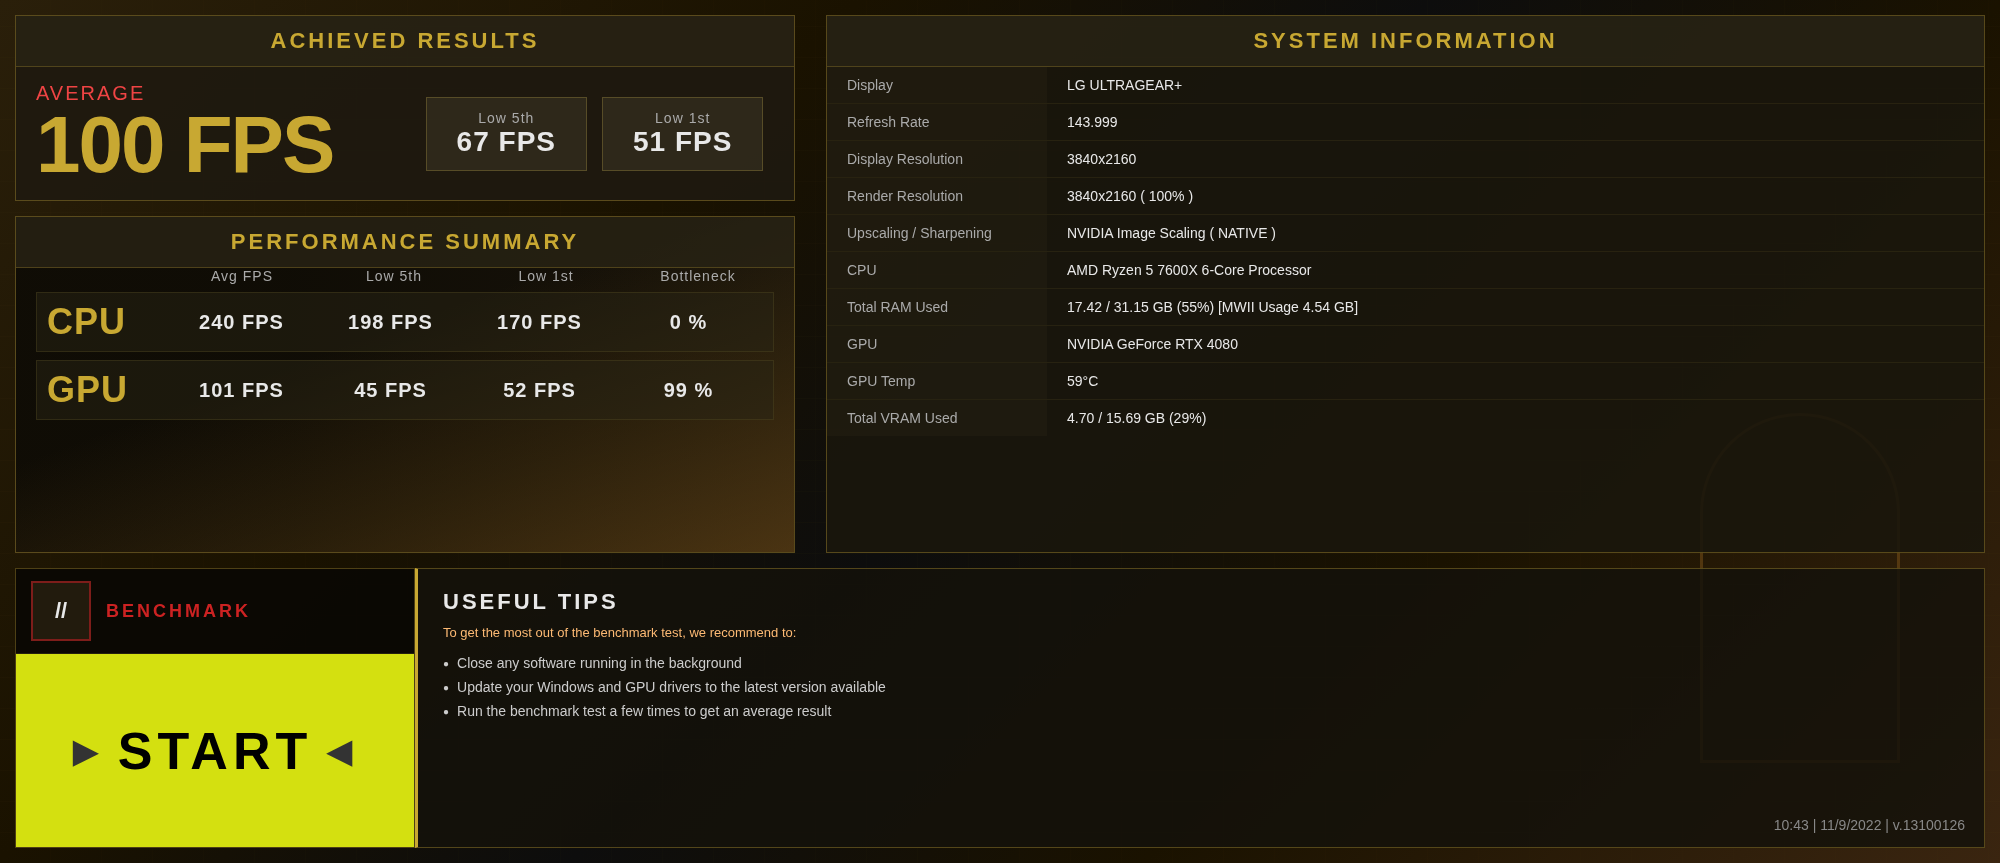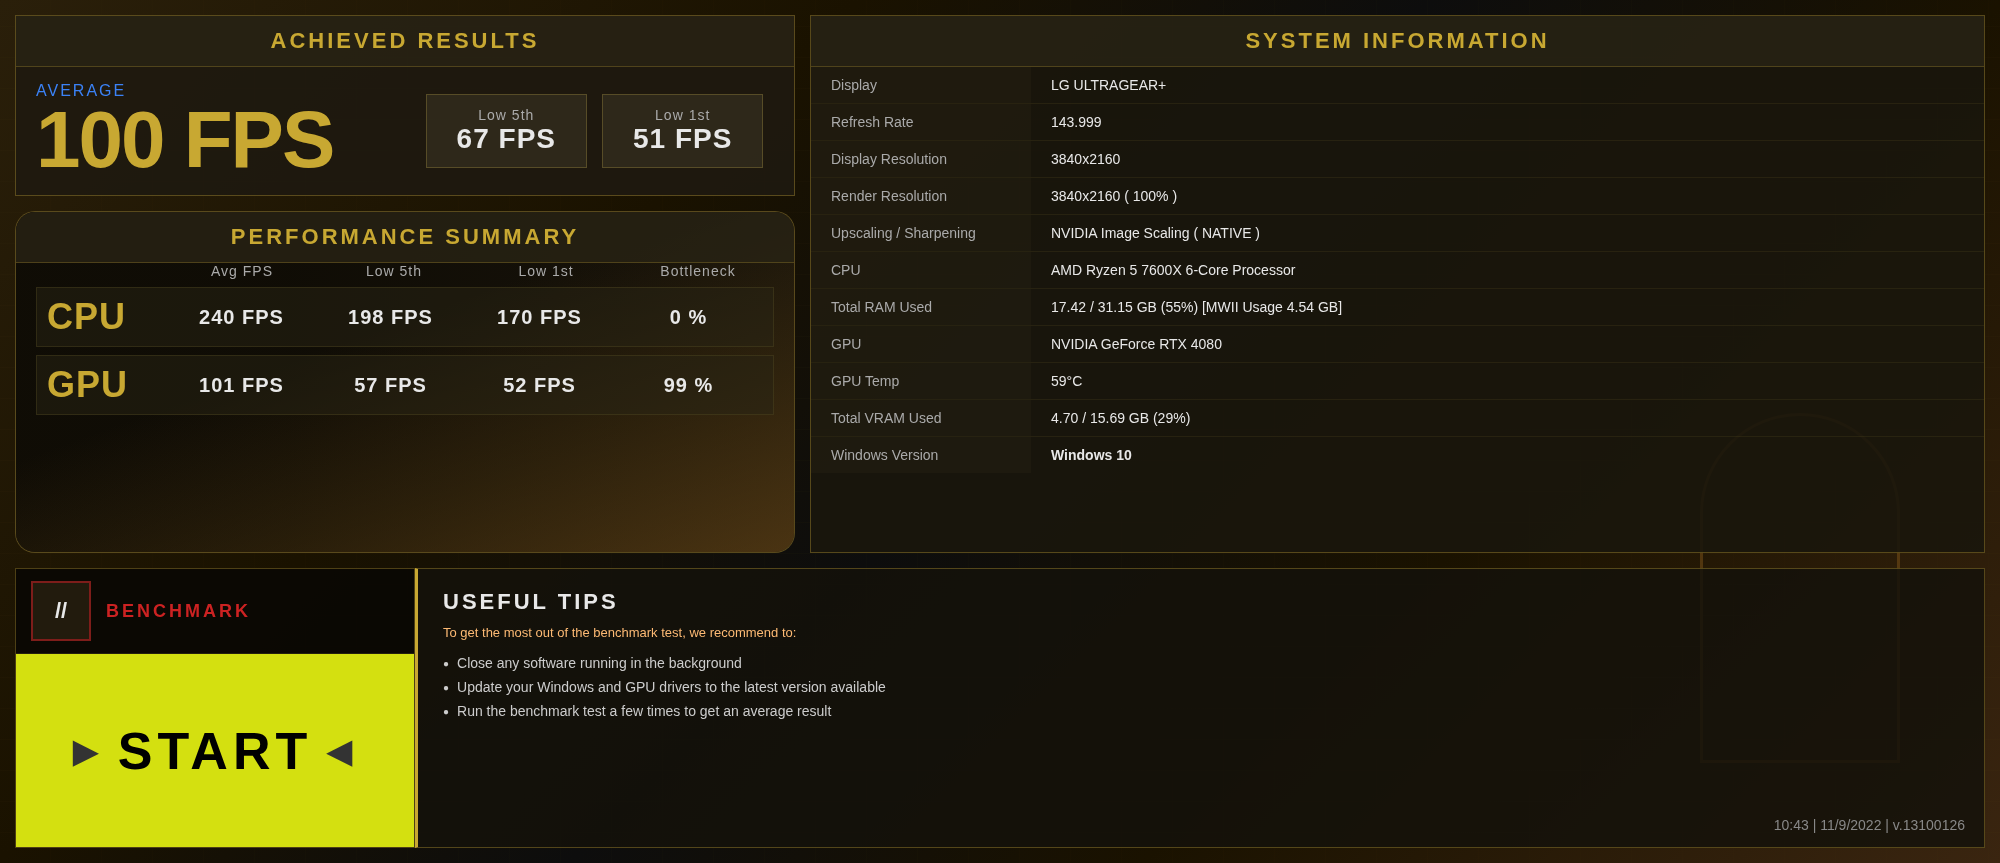--- a/index.html
+++ b/index.html
@@ -79,22 +79,22 @@
     }
 
     .average-section {
       display: flex;
       flex-direction: column;
       align-items: flex-start;
       flex: 1;
     }
 
     .average-label {
-      color: #3b82f6;
-      font-size: 16px;
+      color: #ef4444;
+      font-size: 20px;
       letter-spacing: 2px;
       text-transform: uppercase;
     }
 
     .average-fps {
       color: #c8a832;
       font-size: 80px;
       font-weight: bold;
       line-height: 1;
       letter-spacing: -2px;
@@ -172,20 +172,21 @@
       letter-spacing: 1px;
     }
 
     
     .right-panel {
       flex: 1;
       background: rgba(25, 22, 12, 0.9);
       border: 1px solid rgba(180, 150, 50, 0.4);
       display: flex;
       flex-direction: column;
+      margin-left: 16px;
     }
 
     .right-panel .panel-header {
       background: rgba(40, 35, 20, 0.8);
     }
 
     .sysinfo-row {
       display: grid;
       grid-template-columns: 220px 1fr;
       border-bottom: 1px solid rgba(100, 90, 40, 0.2);
@@ -253,21 +254,21 @@
               <div class="fps-box-value">67 FPS</div>
             </div>
             <div class="fps-box">
               <div class="fps-box-label">Low 1st</div>
               <div class="fps-box-value">51 FPS</div>
             </div>
           </div>
         </div>
       </div>
 
-      <div class="perf-summary panel" style="flex:1; overflow:hidden; position:relative;border-radius:20px;">
+      <div class="perf-summary panel" style="flex:1; overflow:hidden; position:relative;">
 
         <div style="position:absolute; inset:0; background: linear-gradient(90deg, rgba(15,12,5,0.97) 35%, rgba(15,12,5,0.4) 100%); z-index:0;"></div>
         <div style="position:absolute; inset:0; background: linear-gradient(160deg, transparent 40%, rgba(100,70,20,0.3) 70%, rgba(150,100,30,0.4) 100%); z-index:0;"></div>
 
         <div class="panel-header" style="position:relative; z-index:1;">
           <span class="panel-title">PERFORMANCE SUMMARY</span>
         </div>
 
         <div style="padding: 0 20px; position:relative; z-index:1;">
 
@@ -283,21 +284,21 @@
             <div class="perf-row-label">CPU</div>
             <div class="perf-cell">240 FPS</div>
             <div class="perf-cell">198 FPS</div>
             <div class="perf-cell">170 FPS</div>
             <div class="perf-cell">0 %</div>
           </div>
 
           <div class="perf-row">
             <div class="perf-row-label">GPU</div>
             <div class="perf-cell">101 FPS</div>
-            <div class="perf-cell">57 FPS</div>
+            <div class="perf-cell">45 FPS</div>
             <div class="perf-cell">52 FPS</div>
             <div class="perf-cell">99 %</div>
           </div>
         </div>
       </div>
 
     </div>
 
     <div class="right-panel">
       <div class="panel-header">
@@ -350,24 +351,20 @@
         <div class="sysinfo-row">
           <div class="sysinfo-key">GPU Temp</div>
           <div class="sysinfo-val">59°C</div>
         </div>
 
         <div class="sysinfo-row">
           <div class="sysinfo-key">Total VRAM Used</div>
           <div class="sysinfo-val">4.70 / 15.69 GB (29%)</div>
         </div>
 
-        <div class="sysinfo-row">
-          <div class="sysinfo-key">Windows Version</div>
-          <div class="sysinfo-val" style="font-weight:bold;">Windows 10</div>
-        </div>
       </div>
     </div>
 
   </div>
 
   <div style="display:flex; height:280px; gap:0; position:relative;">
 
     <div style="width:400px; display:flex; flex-direction:column; background:rgba(10,8,3,0.92); border:1px solid rgba(180,150,50,0.4);">
 
       <div style="display:flex; align-items:center; padding:12px 15px; gap:15px; border-bottom:1px solid rgba(100,90,40,0.3);">

